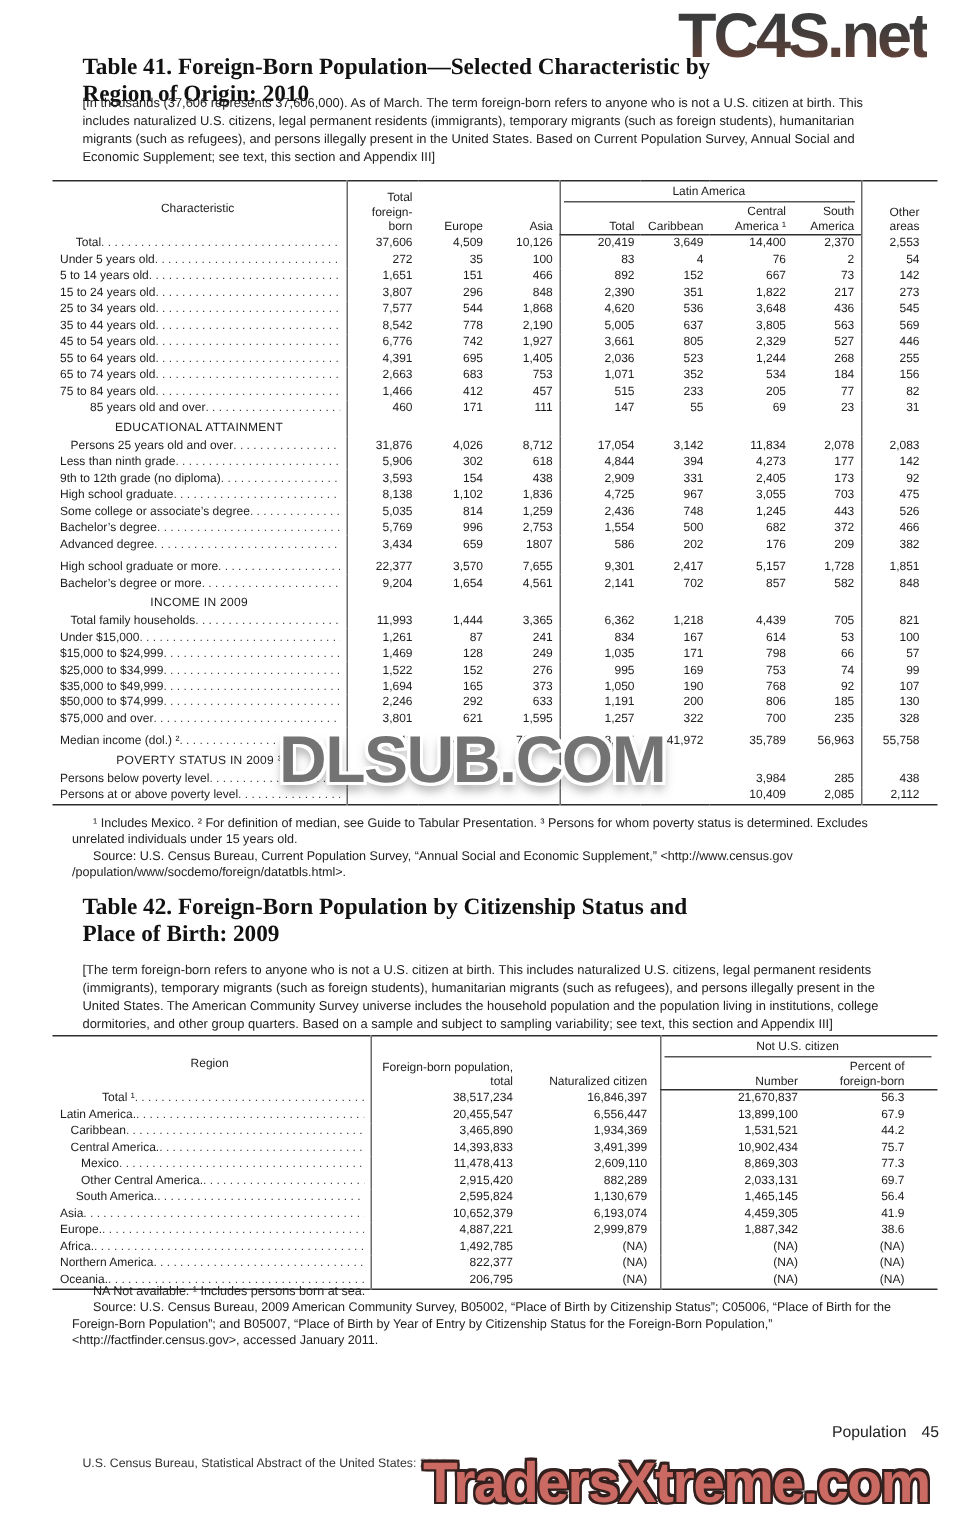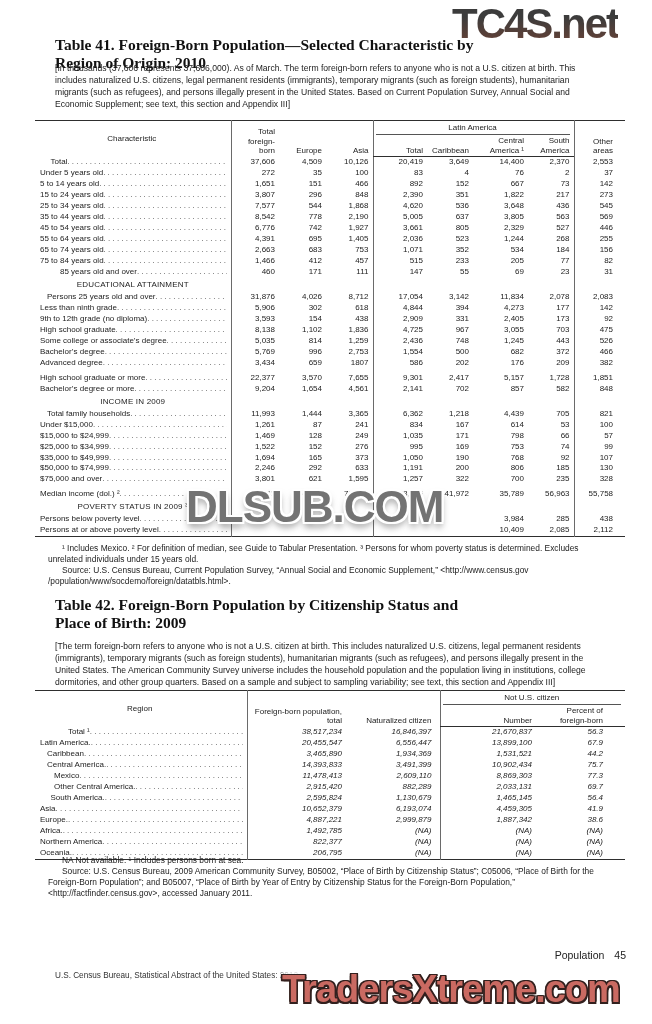--- a/index.html
+++ b/index.html
@@ -33,21 +33,21 @@
   
   td.lblwrap{overflow:hidden;border-right:1px solid #6a6a6a;}
   .lblflex{display:flex;overflow:hidden;white-space:nowrap;}
   .lblflex .t{white-space:nowrap;}
   .lblflex .dots{flex:1;overflow:hidden;white-space:nowrap;color:#3a3a3a;}
   .lblflex .dots::after{content:" . . . . . . . . . . . . . . . . . . . . . . . . . . . . . . . . . . . . . . . . . . . . . . . . . . . . . . . . . .";}
   tr.b{font-weight:bold;}
   tr.gap td{padding-top:4.5px;}
   td.sec{text-align:center;border-right:1px solid #6a6a6a;padding:2.5px 2px 1.5px 2px;letter-spacing:.2px;}
   .last{padding-right:12px;}
-  #table42 .num{padding-right:8px;font-style:italic;}
+  #table42 .num{padding-right:8px;}
   #table42 .pct{padding-right:22px;}
 
   
   .notes{position:absolute;left:48px;width:562px;font-size:8.4px;line-height:11px;color:#222;}
   #t41-notes{top:543px;} #t42-notes{top:855px;}
   .notes p{margin:0;text-indent:14px;}
 
   
   .pagenum{position:absolute;top:949px;right:26px;font-size:10.5px;color:#222;}
   .pagenum .n{margin-left:10px;}
@@ -132,21 +132,21 @@
               <span class="dots"></span>
             </span>
           </td>
           <td class="num">272</td>
           <td class="num">35</td>
           <td class="num">100</td>
           <td class="num vl">83</td>
           <td class="num">4</td>
           <td class="num">76</td>
           <td class="num">2</td>
-          <td class="num vl last">37</td>
+          <td class="num vl last">54</td>
         </tr>
         <tr>
           <td class="lblwrap">
             <span class="lblflex">
               <span class="t" style="padding-left: 3px;">5 to 14 years old</span>
               <span class="dots"></span>
             </span>
           </td>
           <td class="num">1,651</td>
           <td class="num">151</td>

